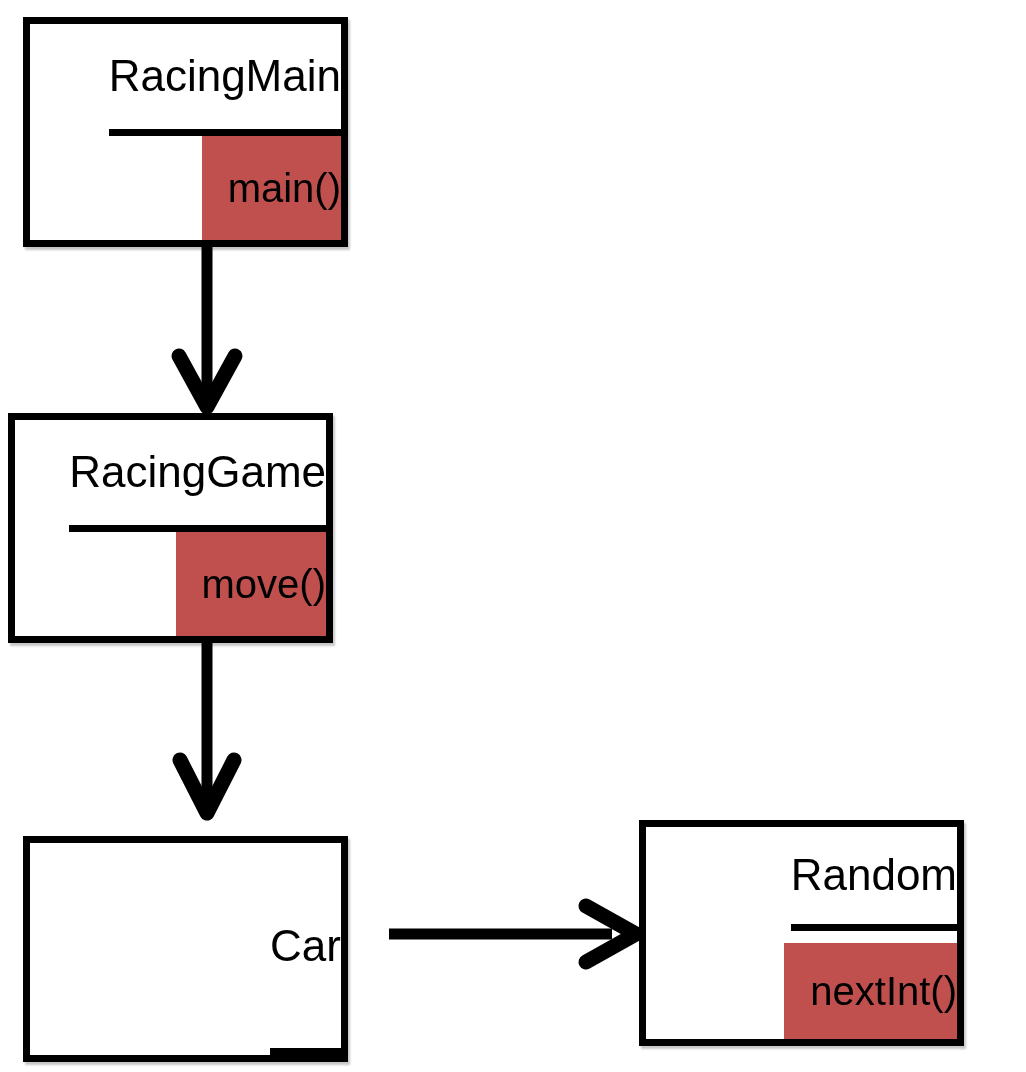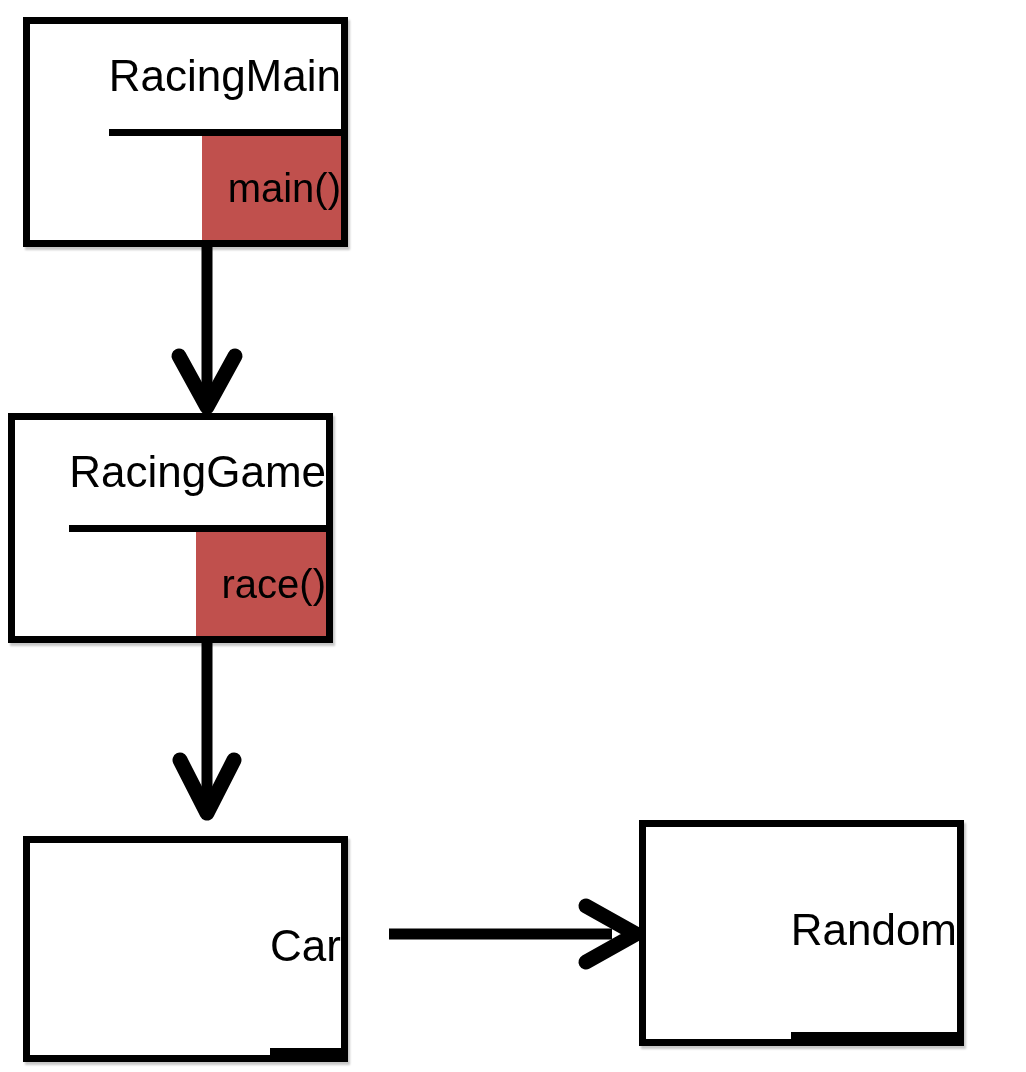--- a/index.html
+++ b/index.html
@@ -76,29 +76,30 @@
 
 <div class="canvas">
 
   <div class="class-box" id="box-racingmain">
     <div class="class-header">RacingMain</div>
     <div class="method-cell">main()</div>
   </div>
 
   <div class="class-box" id="box-racinggame">
     <div class="class-header">RacingGame</div>
-    <div class="method-cell">race()</div>
+    <div class="method-cell">move()</div>
   </div>
 
   <div class="class-box" id="box-car">
     <div class="class-header">Car</div>
   </div>
 
   <div class="class-box" id="box-random">
     <div class="class-header">Random</div>
+    <div class="method-cell">nextInt()</div>
   </div>
 
   <svg class="arrow-layer" viewBox="0 0 1026 1072" aria-hidden="true">
     <g>
       <line class="shaft" x1="207" y1="247" x2="207" y2="400"></line>
       <polyline class="head" points="179,356 207,407 235,356"></polyline>
     </g>
     <g>
       <line class="shaft" x1="207" y1="643" x2="207" y2="806"></line>
       <polyline class="head" points="180,760 207,813 234,760"></polyline>

